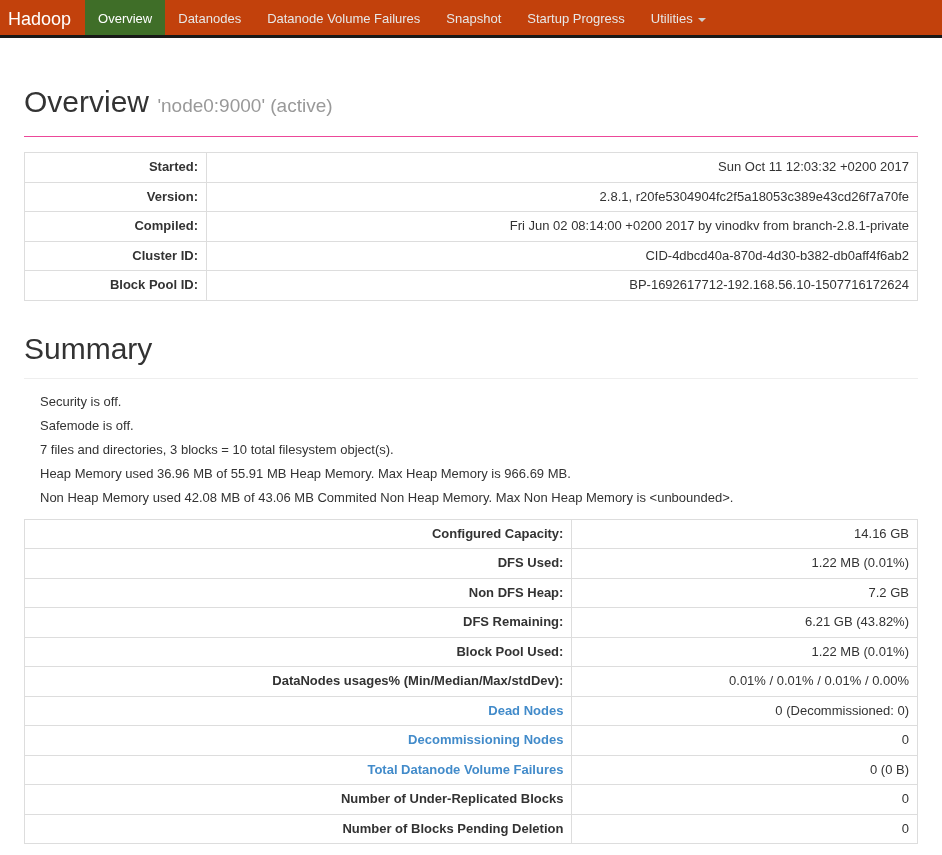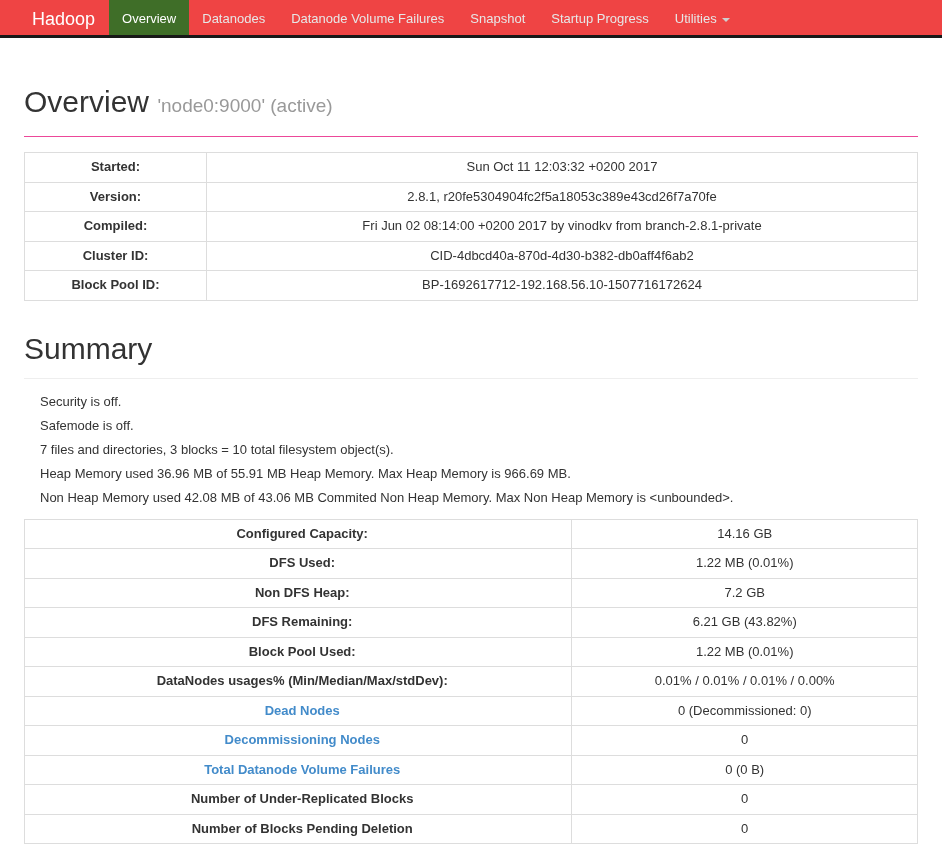--- a/index.html
+++ b/index.html
@@ -5,24 +5,24 @@
   * { box-sizing: border-box; }
   html, body { margin:0; padding:0; }
   body {
     width: 942px; height: 855px; overflow: hidden;
     background: #fff; color: #333;
     font-family: "Liberation Sans", sans-serif;
     font-size: 13px;
   }
   
   .navbar {
-    height: 38px; background: #ef4444;
+    height: 38px; background: #c2410c;
     border-bottom: 3px solid #181818;
     display: flex; align-items: stretch;
-    padding-left: 32px;
+    padding-left: 8px;
   }
   .brand {
     line-height: 38px; color: #fff; font-size: 18px;
     margin-right: 14px; white-space: nowrap; cursor: pointer;
   }
   .nav-list { display: flex; list-style: none; margin: 0; padding: 0; }
   .nav-item {
     padding: 0 13px; line-height: 38px; color: #e7e7e7;
     white-space: nowrap; cursor: pointer;
   }
@@ -43,21 +43,21 @@
   }
   h1.page-header small { font-size: 19px; color: #999; font-weight: 400; }
   h1.section-header {
     font-size: 30px; line-height: 33px; font-weight: 400;
     margin: 31px 0 0; padding-bottom: 13px;
     border-bottom: 1px solid #eee;
   }
   table { border-collapse: collapse; width: 100%; margin-top: 15px; }
   th, td {
     border: 1px solid #ddd; padding: 6px 8px;
-    line-height: 16.5px; text-align: center; vertical-align: top;
+    line-height: 16.5px; text-align: right; vertical-align: top;
     font-size: 13px;
   }
   th { font-weight: bold; }
   #overview-table th { width: 182px; }
   #summary-table { margin-top: 12px; }
   #summary-table th { width: 61.3%; padding-left: 16px; }
   .link { color: #428bca; cursor: pointer; }
   .paragraphs { margin-top: 14px; }
   .paragraphs p { margin: 0 16px 6px; line-height: 18px; }
 </style>

